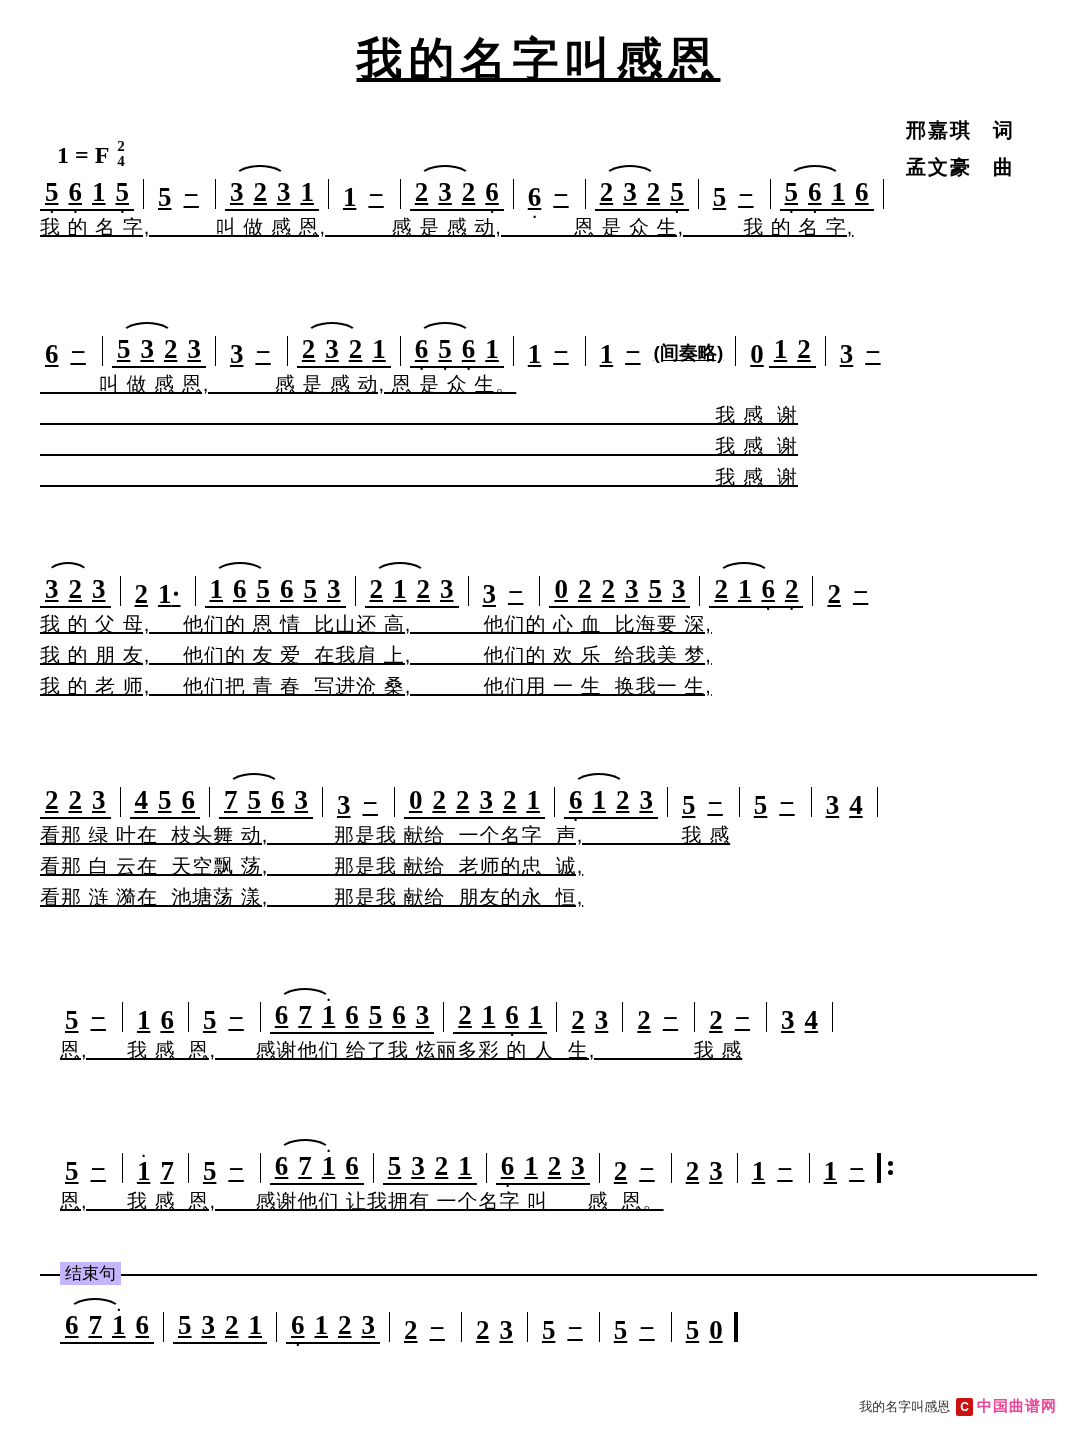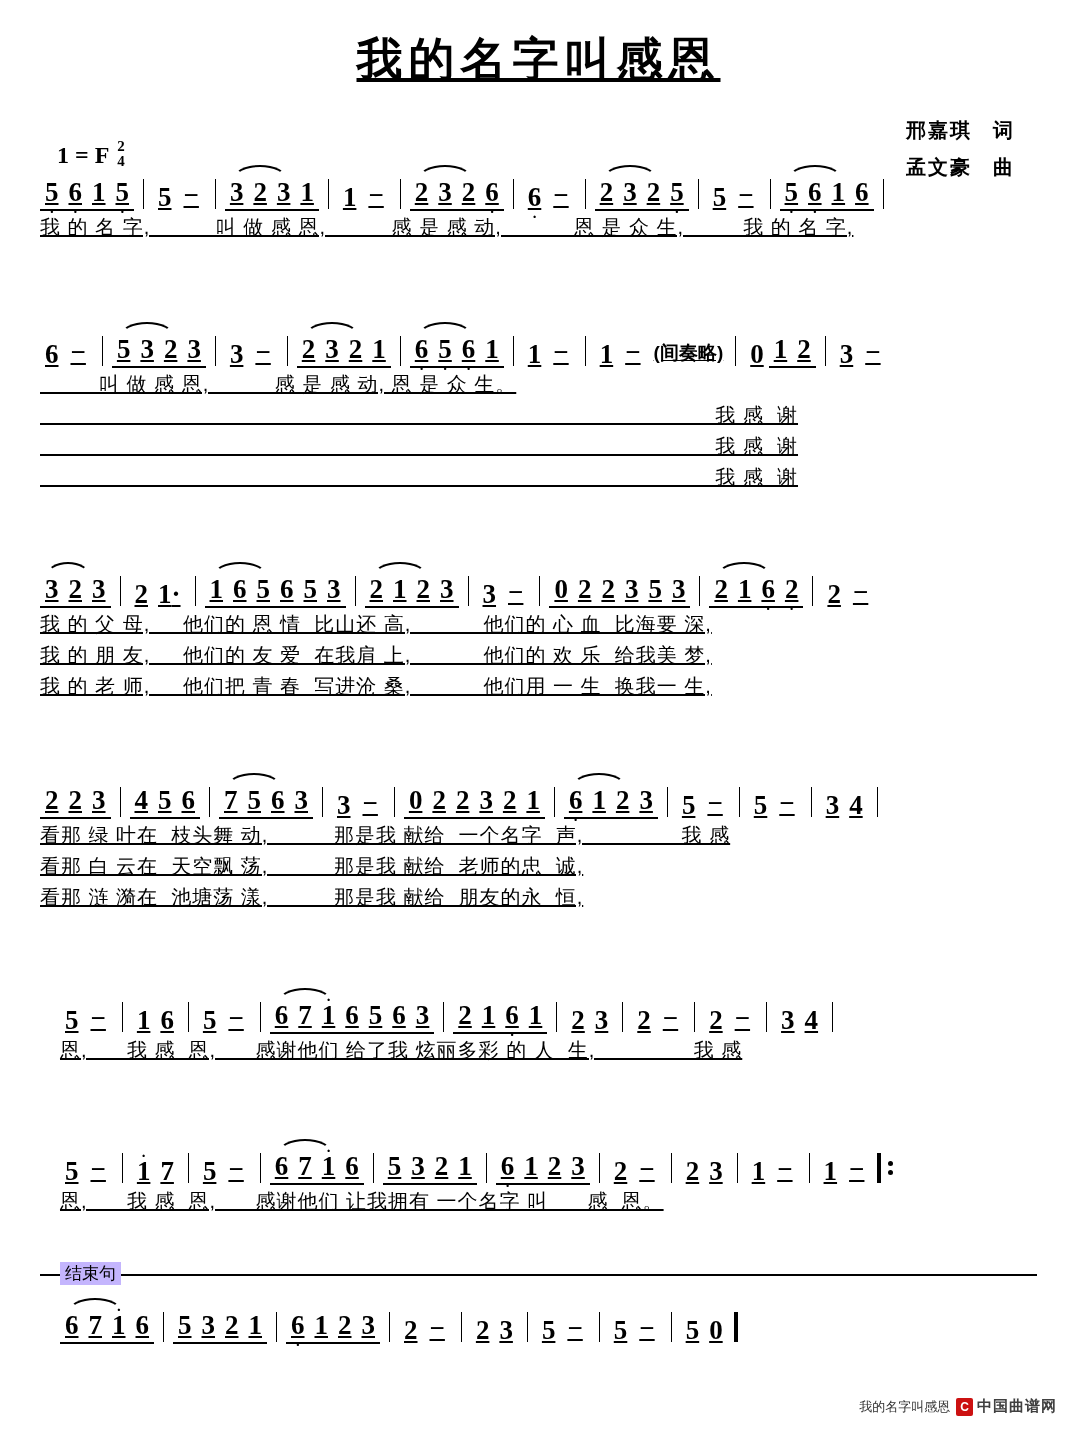--- a/index.html
+++ b/index.html
@@ -191,21 +191,21 @@
   .footer .logo-badge {
     background: #cc1111;
     color: #fff;
     font-size: 12px;
     font-weight: bold;
     padding: 2px 4px;
     border-radius: 2px;
     margin-right: 4px;
   }
   .footer .logo-text {
-    color: #404040;
+    color: #ec4899;
     font-weight: bold;
     font-size: 15px;
     letter-spacing: 1px;
   }
   .repeat-dots {
     display: inline-flex;
     flex-direction: column;
     justify-content: center;
     height: 30px;
     margin: 0 0 2px 4px;

